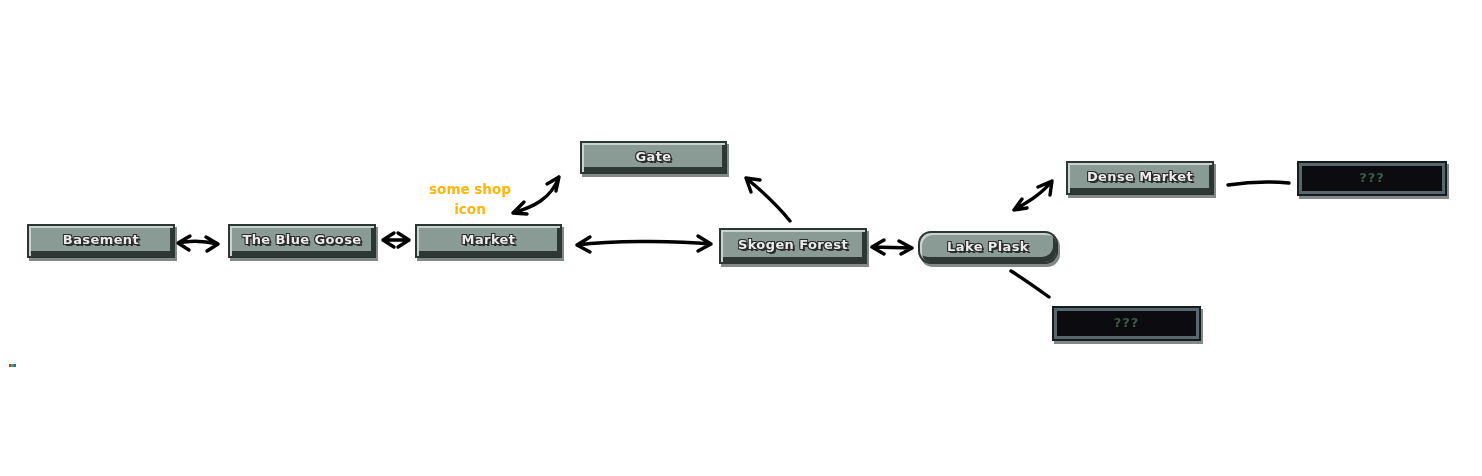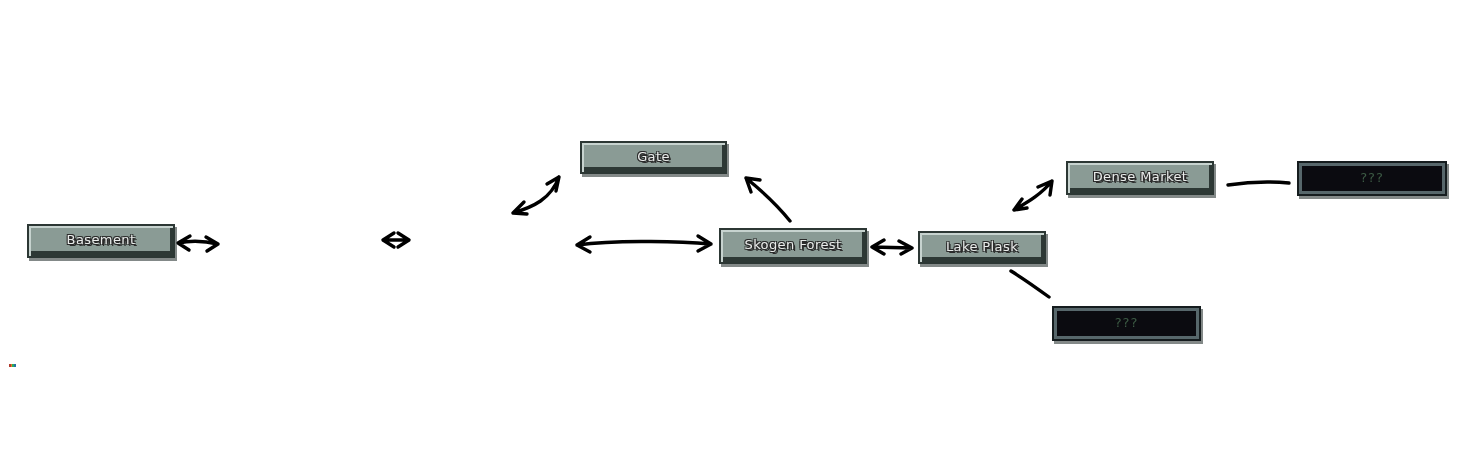--- a/index.html
+++ b/index.html
@@ -4,21 +4,21 @@
 <style>
   html,body{margin:0;padding:0;background:#ffffff;}
   #stage{position:relative;width:1482px;height:476px;background:#ffffff;overflow:hidden;
          font-family:"DejaVu Sans",sans-serif;}
   svg.arrows{position:absolute;left:0;top:0;width:1482px;height:476px;}
   svg.arrows path{fill:none;stroke:#000000;stroke-width:3.4;stroke-linecap:round;stroke-linejoin:round;}
   .node{position:absolute;box-sizing:border-box;display:flex;align-items:center;justify-content:center;
         background:#8a9b95;border:2px solid #2c3734;
         box-shadow:inset 2px 2px 0 #c7d3cf,inset -3px -5px 0 rgba(28,39,36,.85),2px 3px 0 rgba(30,40,38,.55);
         cursor:pointer;}
-  .node-label{font-weight:normal;font-size:13px;letter-spacing:.4px;color:#eaeceb;padding-bottom:3px;
+  .node-label{font-weight:bold;font-size:13px;letter-spacing:.4px;color:#eaeceb;padding-bottom:3px;
         text-shadow:-1px -1px 0 #2b2b2b,1px -1px 0 #2b2b2b,-1px 1px 0 #2b2b2b,1px 1px 0 #2b2b2b,2px 2px 0 #2b2b2b;}
   .node.unknown{background:#0b0b10;border:2px solid #151c1e;
         box-shadow:inset 0 0 0 3px #57676b,2px 3px 0 rgba(30,40,38,.55);}
   .node.unknown .node-label{color:#3c5a44;text-shadow:none;letter-spacing:1px;}
   .annotation{position:absolute;left:422px;top:180px;width:96px;text-align:center;
         font-weight:bold;font-size:13.5px;line-height:1.45;color:#ffb60a;}
   .speck{position:absolute;left:9px;top:364px;width:7px;height:3px;
         background:linear-gradient(90deg,#b03a2e 0 2px,#e67e22 2px 3px,#27ae60 3px 5px,#2471a3 5px 7px);}
 </style>
 </head>
@@ -35,42 +35,52 @@
     <path d="M872 247 L912 248 M872 247 L884 240 M872 247 L884 254 M912 248 L899 241 M912 248 L901 254"></path>
     <path d="M1014 210 C1024 204 1040 196 1052 181 M1014 210 L1027 208 M1014 210 L1022 199 M1052 181 L1038 187 M1052 181 L1050 195"></path>
     <path d="M1228 185 C1248 182 1268 181 1289 183"></path>
     <path d="M1011 271 C1024 279 1038 289 1049 297"></path>
   </svg>
 
   <div class="node" style="left:19px;top:224px;width:148px;height:34px;margin-left:8px;">
     <span class="node-label">Basement</span>
   </div>
 
+  <div class="node" style="left:228px;top:224px;width:148px;height:34px;">
+    <span class="node-label">The Blue Goose</span>
+  </div>
 
+  <div class="node" style="left:415px;top:224px;width:147px;height:34px;">
+    <span class="node-label">Market</span>
+  </div>
 
   <div class="node" style="left:580px;top:141px;width:147px;height:33px;">
     <span class="node-label">Gate</span>
   </div>
 
   <div class="node" style="left:719px;top:228px;width:148px;height:36px;align-items:center;">
     <span class="node-label">Skogen Forest</span>
   </div>
 
-  <div class="node" style="left:918px;top:231px;width:128px;height:33px;">
+  <div class="node" style="left:918px;top:231px;width:140px;height:33px;border-radius:13px;">
     <span class="node-label">Lake Plask</span>
   </div>
 
   <div class="node" style="left:1066px;top:161px;width:148px;height:34px;">
     <span class="node-label">Dense Market</span>
   </div>
 
   <div class="node unknown" style="left:1297px;top:161px;width:150px;height:35px;">
     <span class="node-label">???</span>
   </div>
 
   <div class="node unknown" style="left:1052px;top:306px;width:149px;height:35px;">
     <span class="node-label">???</span>
   </div>
 
+  <div class="annotation">
+    <div>some shop</div>
+    <div>icon</div>
+  </div>
 
   <div class="speck"></div>
 
 </div>
 
 </body></html>

